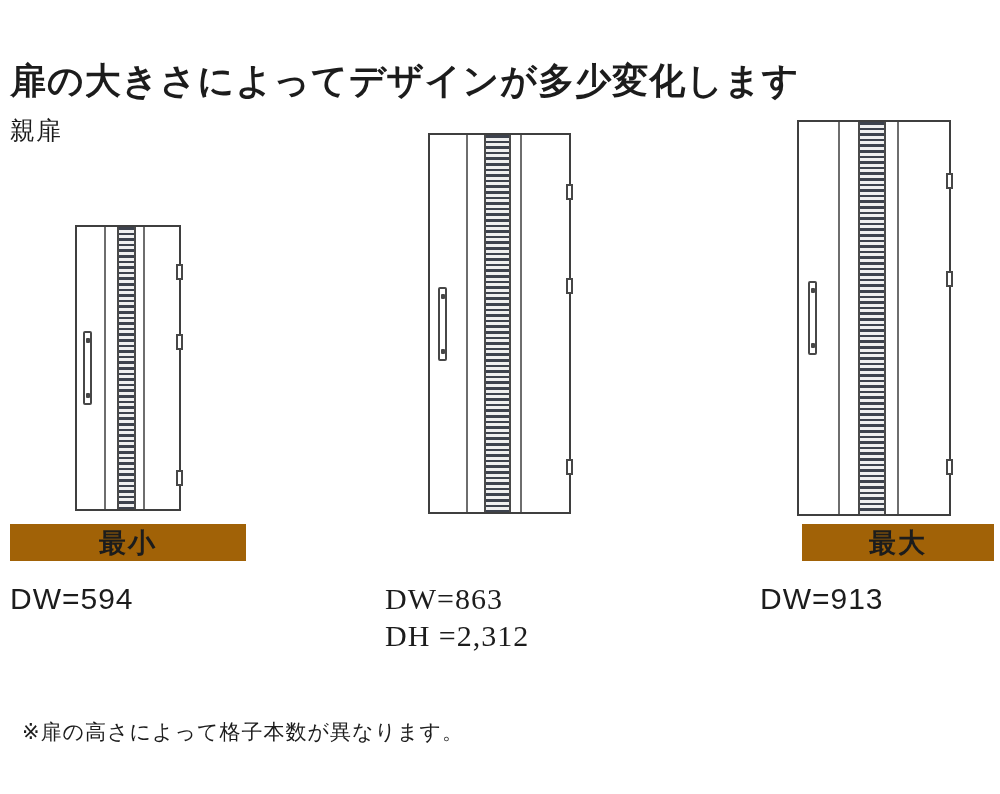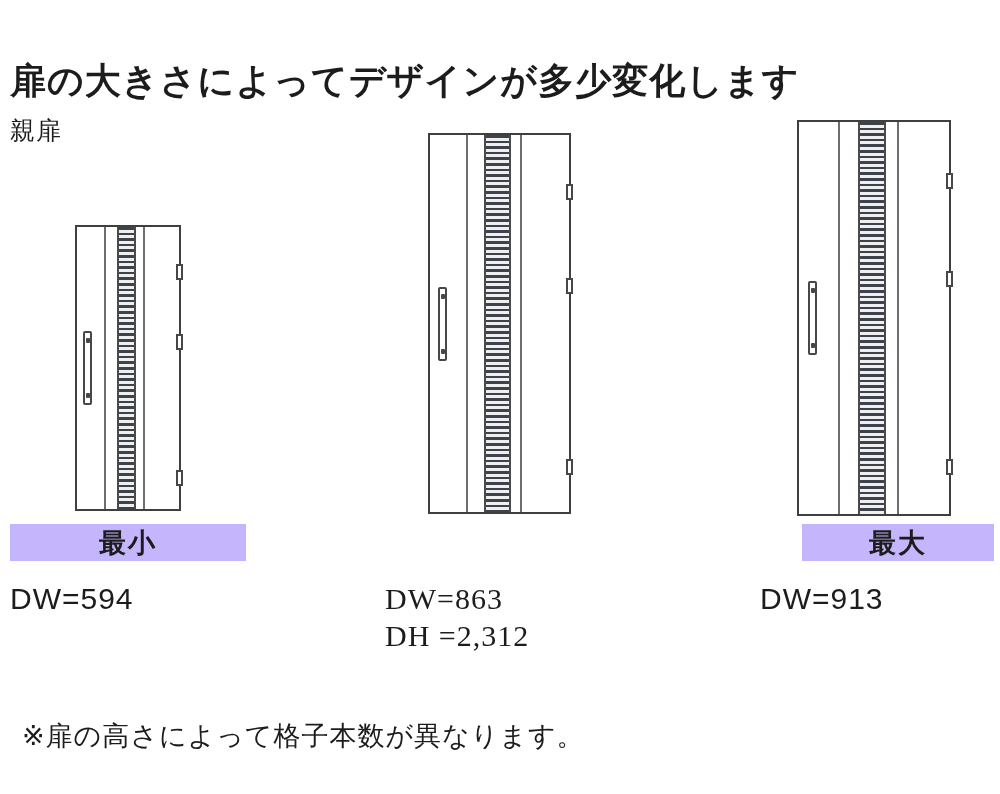--- a/index.html
+++ b/index.html
@@ -74,38 +74,38 @@
     border:2px solid #474747;
     box-sizing:border-box;
   }
   .hinge-top { top:13%; }
   .hinge-mid { top:38%; }
   .hinge-bot { top:86%; }
 
   
   .size-bar {
     position:absolute; top:524px; height:37px;
-    background:#c4b5fd;
+    background:#a16207;
     display:flex; align-items:center; justify-content:center;
     font-size:27px; font-weight:bold; letter-spacing:2px;
   }
   .size-bar-min { left:10px;  width:236px; }
   .size-bar-max { left:802px; width:192px; }
 
   .dims {
     position:absolute; top:580px;
     font-size:30px; line-height:37px; letter-spacing:1px;
   }
   .dims-1 { left:10px; }
   .dims-2 { left:385px;font-family:Liberation Serif, serif; }
   .dims-3 { left:760px; }
 
   .footnote {
     position:absolute; left:22px; top:718px;
-    font-size:27px; letter-spacing:1px;
+    font-size:21px; letter-spacing:1px;
   }
 </style>
 </head>
 <body>
 
 <div class="title">扉の大きさによってデザインが多少変化します</div>
 <div class="subtitle">親扉</div>
 
 <div class="door door-small">
   <div class="vline vline-a"></div>

